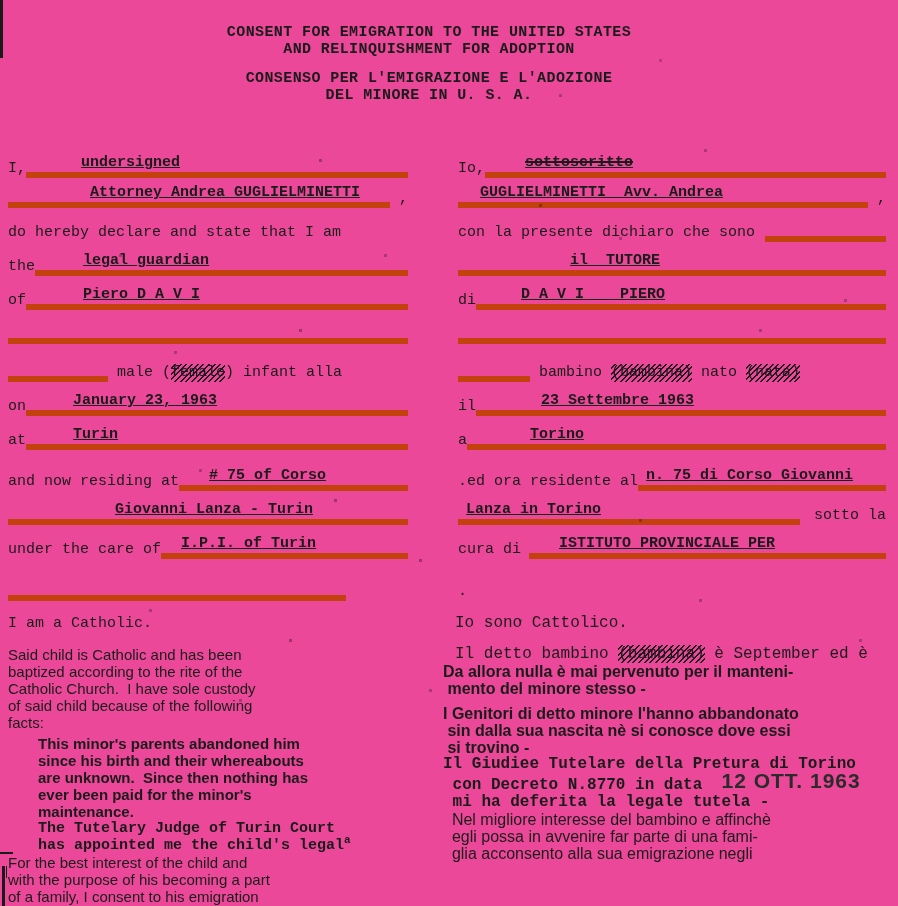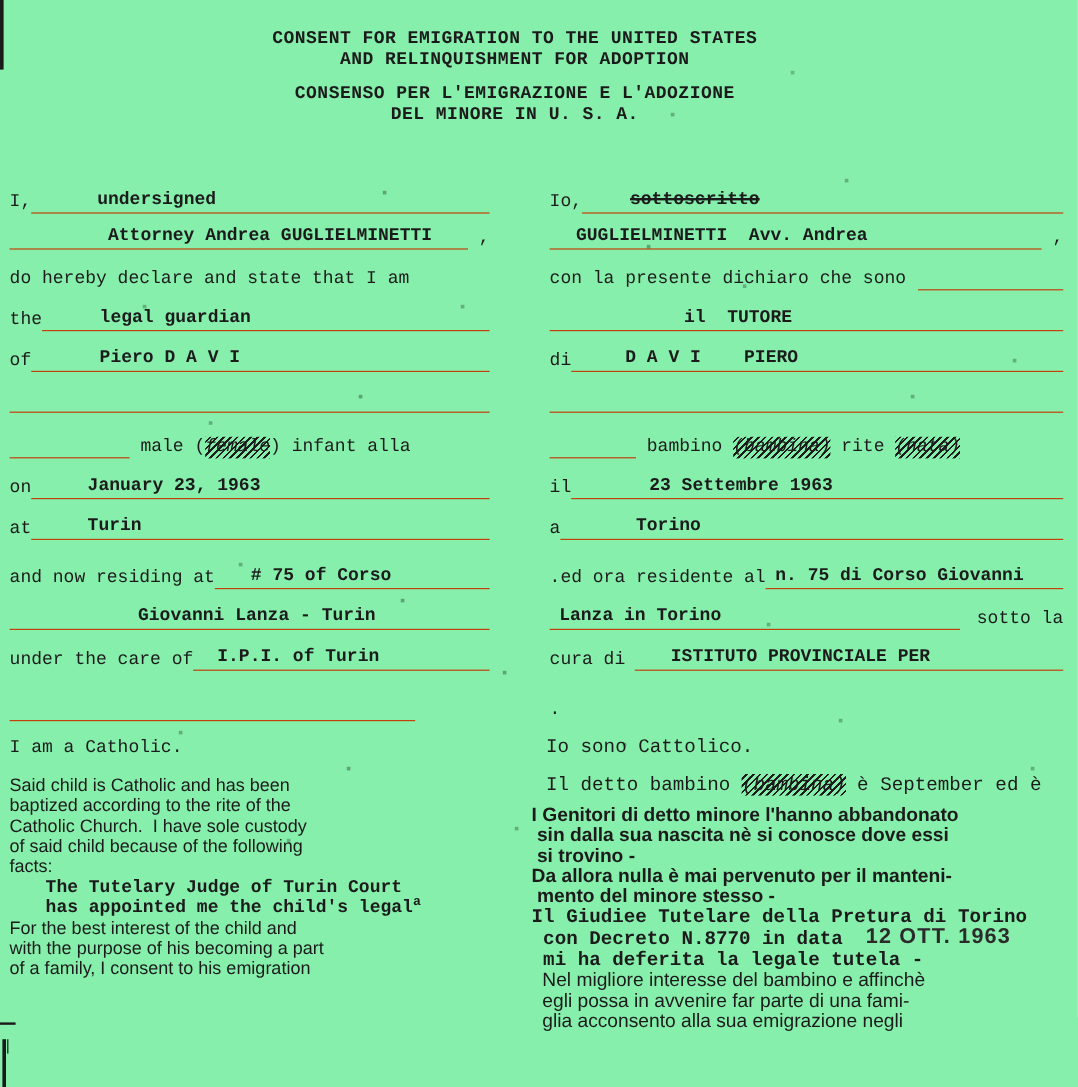--- a/index.html
+++ b/index.html
@@ -1,21 +1,21 @@
 <!DOCTYPE html>
 <html><head>
 <meta charset="utf-8">
 <style>
   html,body{margin:0;padding:0;}
   body{background:#e8e8e8;}
   .page{
     position:relative;
     width:898px;height:906px;
     margin:0 auto;
-    background:#86efac;
+    background:#ec4899;
     overflow:hidden;
     font-family:"Liberation Mono","DejaVu Sans Mono",monospace;
     color:#1b1b1b;
     font-size:15px;
     line-height:17px;
     box-sizing:border-box;
     padding:24px 0 0 8px;
   }
   
   .art{position:absolute;background:#1a1a1a;}
@@ -40,41 +40,41 @@
   }
   
   .titles{width:842px;text-align:center;font-weight:700;letter-spacing:.4px;}
   .title-it{margin-top:12px;}
   
   .form-grid{display:flex;margin-top:42px;}
   .fcol-en{width:400px;margin-right:50px;flex:none;}
   .fcol-it{flex:1;padding-right:12px;}
   .frow{display:flex;align-items:flex-end;height:34px;white-space:pre;}
   .lbl{flex:none;padding-bottom:1px;}
-  .fill{flex:1;border-bottom:1px solid #c2410c;min-height:19px;display:flex;align-items:flex-start;}
+  .fill{flex:1;border-bottom:6px solid #c2410c;min-height:19px;display:flex;align-items:flex-end;text-decoration:underline;}
   .fill-fixed{flex:none;}
   .val{font-weight:700;white-space:pre;padding-bottom:1px;}
   .after{flex:none;padding-bottom:1px;}
   .struck{text-decoration:line-through;text-decoration-thickness:2px;}
-  .slashed{background:repeating-linear-gradient(135deg,transparent 0 2.5px,#1c1c1c 2.5px 4px);font-style:italic;}
+  .slashed{background:repeating-linear-gradient(135deg,transparent 0 2.5px,#1c1c1c 2.5px 4px);}
   
   .body-grid{display:flex;margin-top:14px;}
   .bcol-en{width:432px;flex:none;margin-right:3px;}
   .bcol-it{flex:1;font-size:16px;padding-right:2px;}
   .para{margin:0;font-family:Liberation Sans, sans-serif;font-size:inherit;line-height:inherit;white-space:pre;}
   .rline{white-space:pre;}
   .b{font-weight:700;}
   .indent30{padding-left:30px;}
   .indent12{padding-left:12px;}
   .mt14{margin-top:14px;}
   .mt8{margin-top:8px;}
   .mt4{margin-top:4px;}
   .sup{font-size:11px;vertical-align:super;line-height:0;}
   .stamp{font-family:"Liberation Sans","DejaVu Sans",sans-serif;font-weight:700;
-    font-size:18px;letter-spacing:1px;color:#2b2b2b;display:inline-block;transform:translateY(-1px);}
+    font-size:21px;letter-spacing:1px;color:#2b2b2b;display:inline-block;transform:translateY(-1px);}
 </style>
 </head>
 <body>
 
 <div class="page">
 
   <div class="art art-topleft"></div>
   <div class="art art-dash"></div>
   <div class="art art-bar"></div>
   <div class="art art-bar2"></div>
@@ -166,21 +166,21 @@
         <span class="lbl">di</span>
         <span class="fill"><span class="val" style="padding-left:45px">D A V I    PIERO</span></span>
       </div>
       <div class="frow">
         <span class="fill"></span>
       </div>
       <div class="frow" style="margin-top:4px">
         <span class="fill fill-fixed" style="width:72px"></span>
         <span class="lbl"> bambino </span>
         <span class="lbl slashed">(bambina)</span>
-        <span class="lbl"> rite </span>
+        <span class="lbl"> nato </span>
         <span class="lbl slashed">(nata)</span>
       </div>
       <div class="frow">
         <span class="lbl">il</span>
         <span class="fill"><span class="val" style="padding-left:65px">23 Settembre 1963</span></span>
       </div>
       <div class="frow">
         <span class="lbl">a</span>
         <span class="fill"><span class="val" style="padding-left:63px">Torino</span></span>
       </div>
@@ -204,39 +204,44 @@
 
   <section class="body-grid">
 
     <div class="bcol-en">
       <div class="rline">I am a Catholic.</div>
       <pre class="para mt14">Said child is Catholic and has been
 baptized according to the rite of the
 Catholic Church.  I have sole custody
 of said child because of the following
 facts:</pre>
+      <pre class="para b indent30 mt4">This minor's parents abandoned him
+since his birth and their whereabouts
+are unknown.  Since then nothing has
+ever been paid for the minor's
+maintenance.</pre>
       <div class="b indent30">
         <div class="rline">The Tutelary Judge of Turin Court</div>
         <div class="rline"><span>has appointed me the child's legal</span><sup class="sup">a</sup></div>
       </div>
       <pre class="para">For the best interest of the child and
 with the purpose of his becoming a part
 of a family, I consent to his emigration</pre>
     </div>
 
     <div class="bcol-it">
       <div class="rline indent12">Io sono Cattolico.</div>
       <div class="indent12 mt14">
         <div class="rline"><span>Il detto bambino </span><span class="slashed">(bambina)</span><span> è September ed è</span></div>
       </div>
+      <pre class="para b">Da allora nulla è mai pervenuto per il manteni-
+ mento del minore stesso -</pre>
       <pre class="para b mt8">I Genitori di detto minore l'hanno abbandonato
  sin dalla sua nascita nè si conosce dove essi
  si trovino -</pre>
-      <pre class="para b">Da allora nulla è mai pervenuto per il manteni-
- mento del minore stesso -</pre>
       <div class="b">
         <div class="rline">Il Giudiee Tutelare della Pretura di Torino</div>
         <div class="rline"><span> con Decreto N.8770 in data  </span><span class="stamp">12 OTT. 1963</span></div>
         <div class="rline"> mi ha deferita la legale tutela -</div>
       </div>
       <pre class="para">  Nel migliore interesse del bambino e affinchè
   egli possa in avvenire far parte di una fami-
   glia acconsento alla sua emigrazione negli</pre>
     </div>
   </section>

